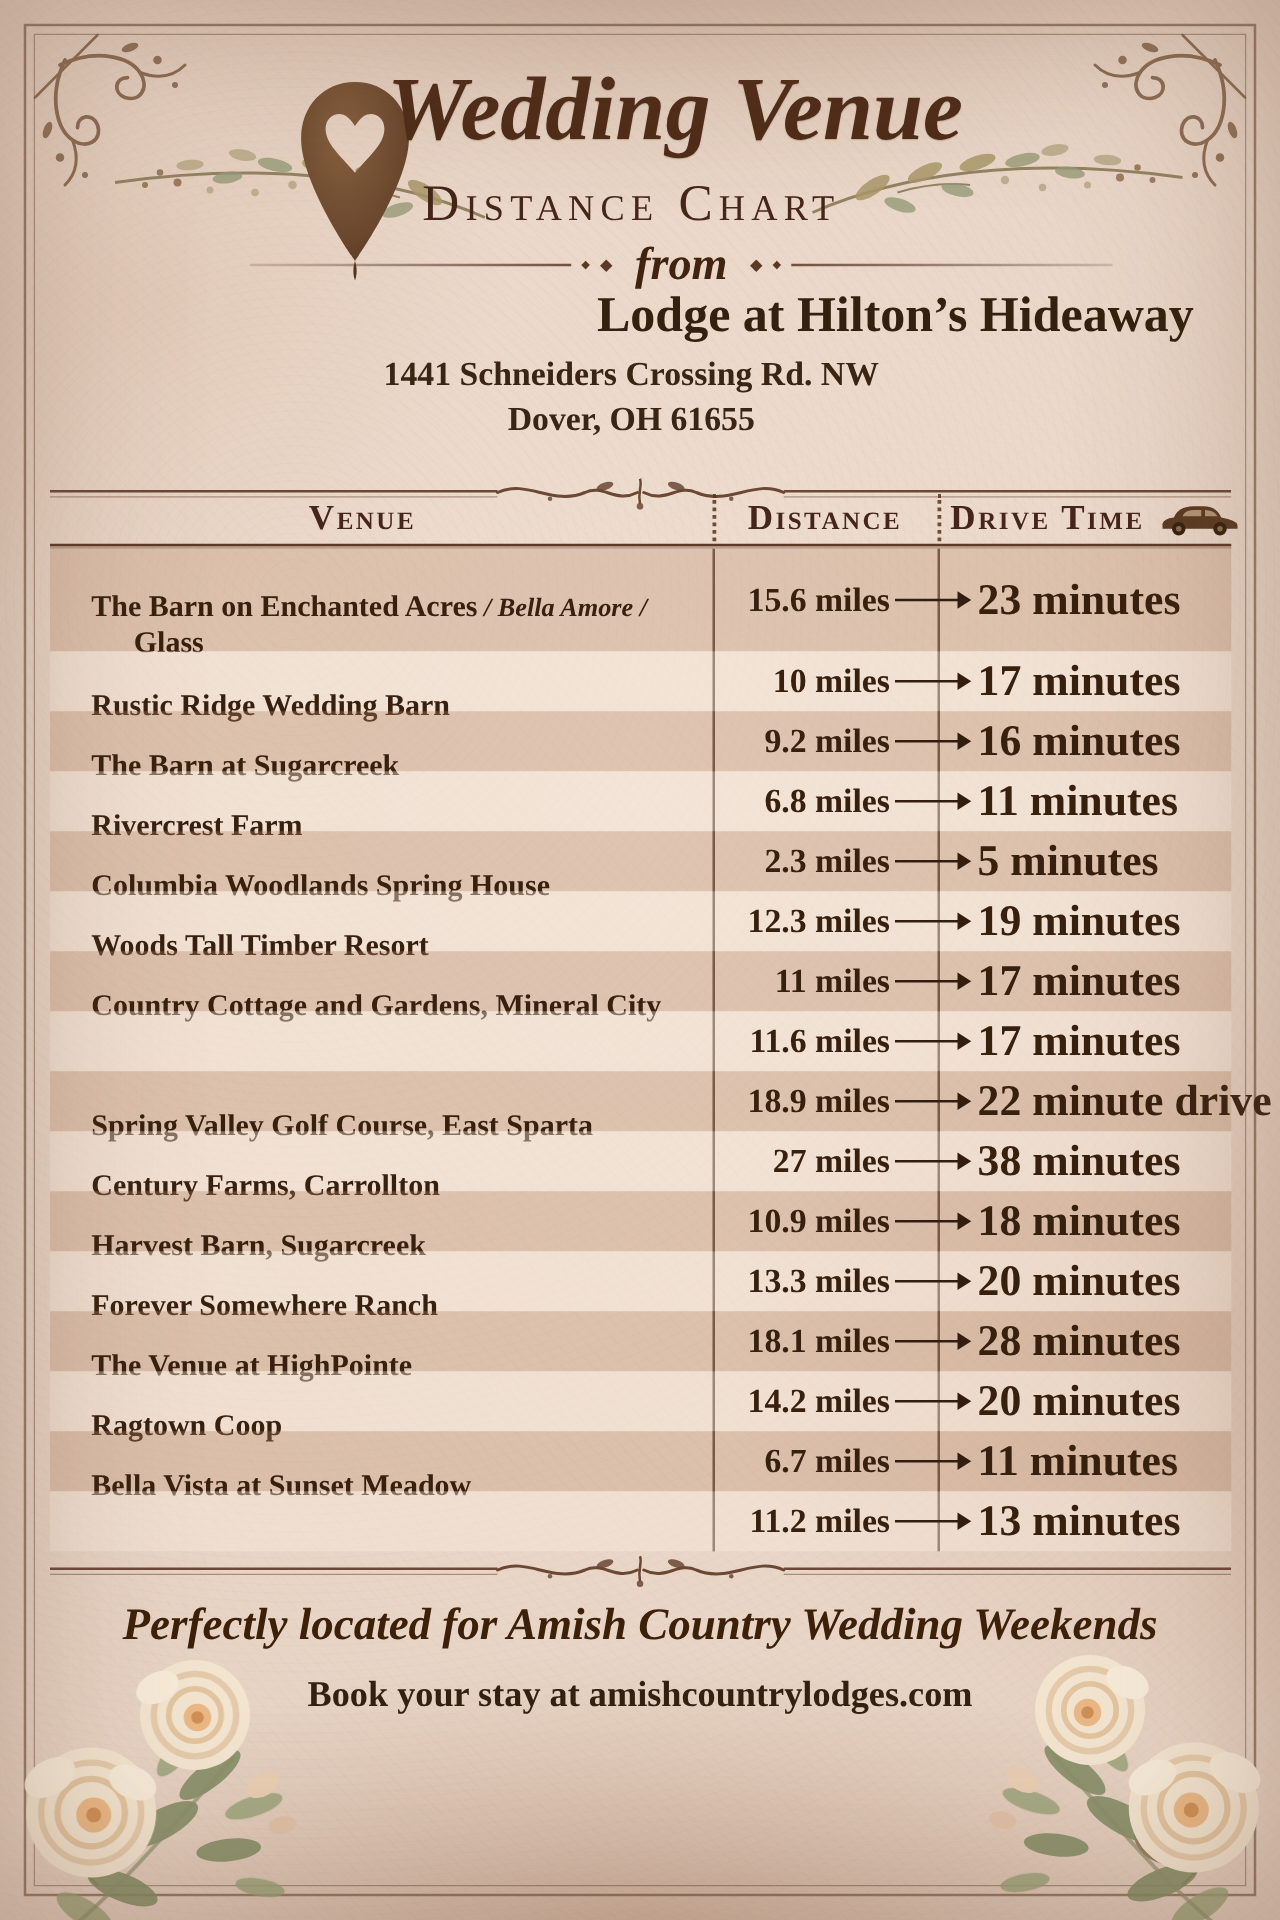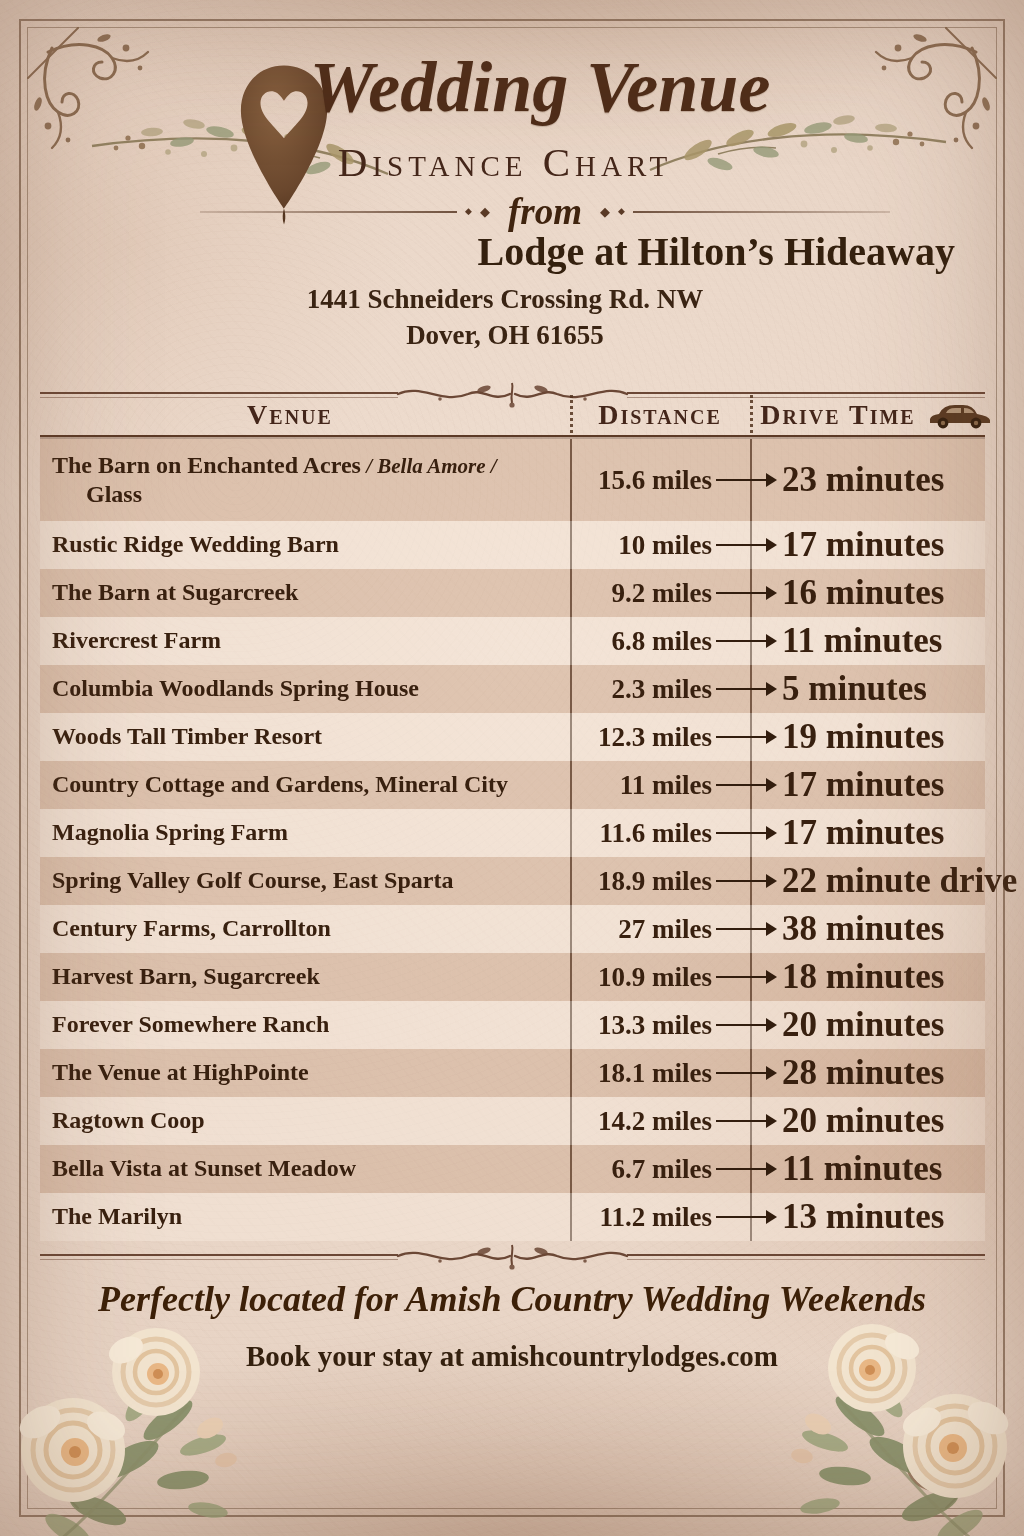--- a/index.html
+++ b/index.html
@@ -61,21 +61,21 @@
   .vdot.a{left:530px;} .vdot.b{left:710px;}
   .thead-line{position:absolute;top:52px;left:0;width:945px;height:0;border-top:2px solid #5c3a26;box-shadow:0 2px 0 rgba(92,58,38,.35);}
   .tbody{position:absolute;top:56px;left:0;width:945px;height:802px;}
   .vline{position:absolute;top:0;width:2px;height:802px;background:rgba(58,33,17,.8);}
   .vline.a{left:530px;} .vline.b{left:710px;}
   .trow{position:relative;width:945px;height:48px;}
   .trow.tall{height:82px;}
   .trow.tan{background:rgba(184,139,105,.30);}
   .trow.light{background:rgba(250,238,226,.40);}
   .cell{position:absolute;top:50%;transform:translateY(-50%);font-weight:600;color:#38200f;}
-  .venue{left:12px;width:500px;font-size:24px;line-height:1.22;white-space:nowrap;}
+  .venue{left:33px;width:500px;font-size:24px;line-height:1.22;white-space:nowrap;margin-top:21px;}
   .vitalic{font-style:italic;font-size:21px;}
   .vline2{padding-left:34px;}
   .dist{left:325px;width:347px;text-align:right;font-size:27px;}
   .time{left:742px;width:200px;font-size:35px;white-space:nowrap;}
   .arrow{position:absolute;left:676px;top:50%;width:58px;height:2px;background:#321d0e;transform:translateY(-50%);}
   .arrow::after{content:"";position:absolute;right:-3px;top:-6px;width:0;height:0;
     border-left:11px solid #321d0e;border-top:7px solid transparent;border-bottom:7px solid transparent;}
 
   
   .tagline{position:absolute;left:62px;top:1278px;width:900px;text-align:center;
@@ -308,21 +308,20 @@
           <div class="arrow"></div>
           <div class="cell time">19 minutes</div>
         </div>
         <div class="trow tan">
           <div class="cell venue"><span>Country Cottage and Gardens, Mineral City</span></div>
           <div class="cell dist">11 miles</div>
           <div class="arrow"></div>
           <div class="cell time">17 minutes</div>
         </div>
         <div class="trow light">
-          <div class="cell venue"><span>Magnolia Spring Farm</span></div>
           <div class="cell dist">11.6 miles</div>
           <div class="arrow"></div>
           <div class="cell time">17 minutes</div>
         </div>
         <div class="trow tan">
           <div class="cell venue"><span>Spring Valley Golf Course, East Sparta</span></div>
           <div class="cell dist">18.9 miles</div>
           <div class="arrow"></div>
           <div class="cell time">22 minute drive</div>
         </div>
@@ -356,21 +355,20 @@
           <div class="arrow"></div>
           <div class="cell time">20 minutes</div>
         </div>
         <div class="trow tan">
           <div class="cell venue"><span>Bella Vista at Sunset Meadow</span></div>
           <div class="cell dist">6.7 miles</div>
           <div class="arrow"></div>
           <div class="cell time">11 minutes</div>
         </div>
         <div class="trow light">
-          <div class="cell venue"><span>The Marilyn</span></div>
           <div class="cell dist">11.2 miles</div>
           <div class="arrow"></div>
           <div class="cell time">13 minutes</div>
         </div>
       </div>
 
     <svg class="divider bot" viewBox="0 0 945 30">
       <g stroke="#6b4735" fill="none">
         <line x1="0" y1="12" x2="358" y2="12" stroke-width="2"></line>
         <line x1="0" y1="16.5" x2="358" y2="16.5" stroke-width="1" opacity=".5"></line>

